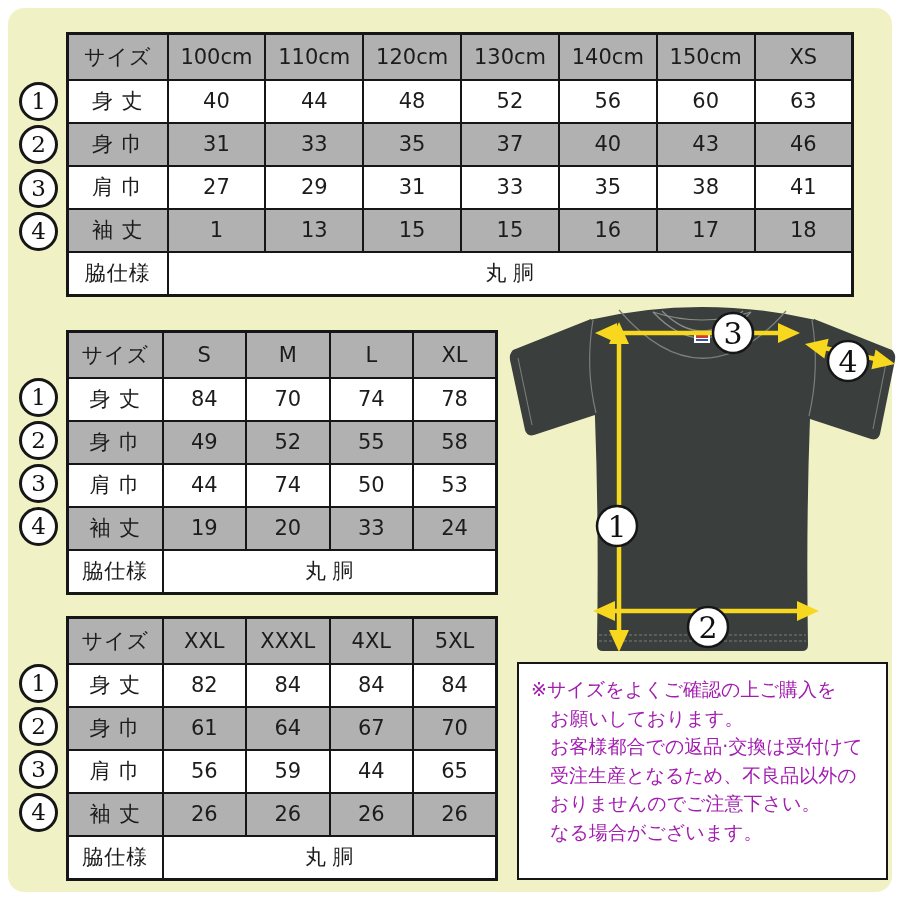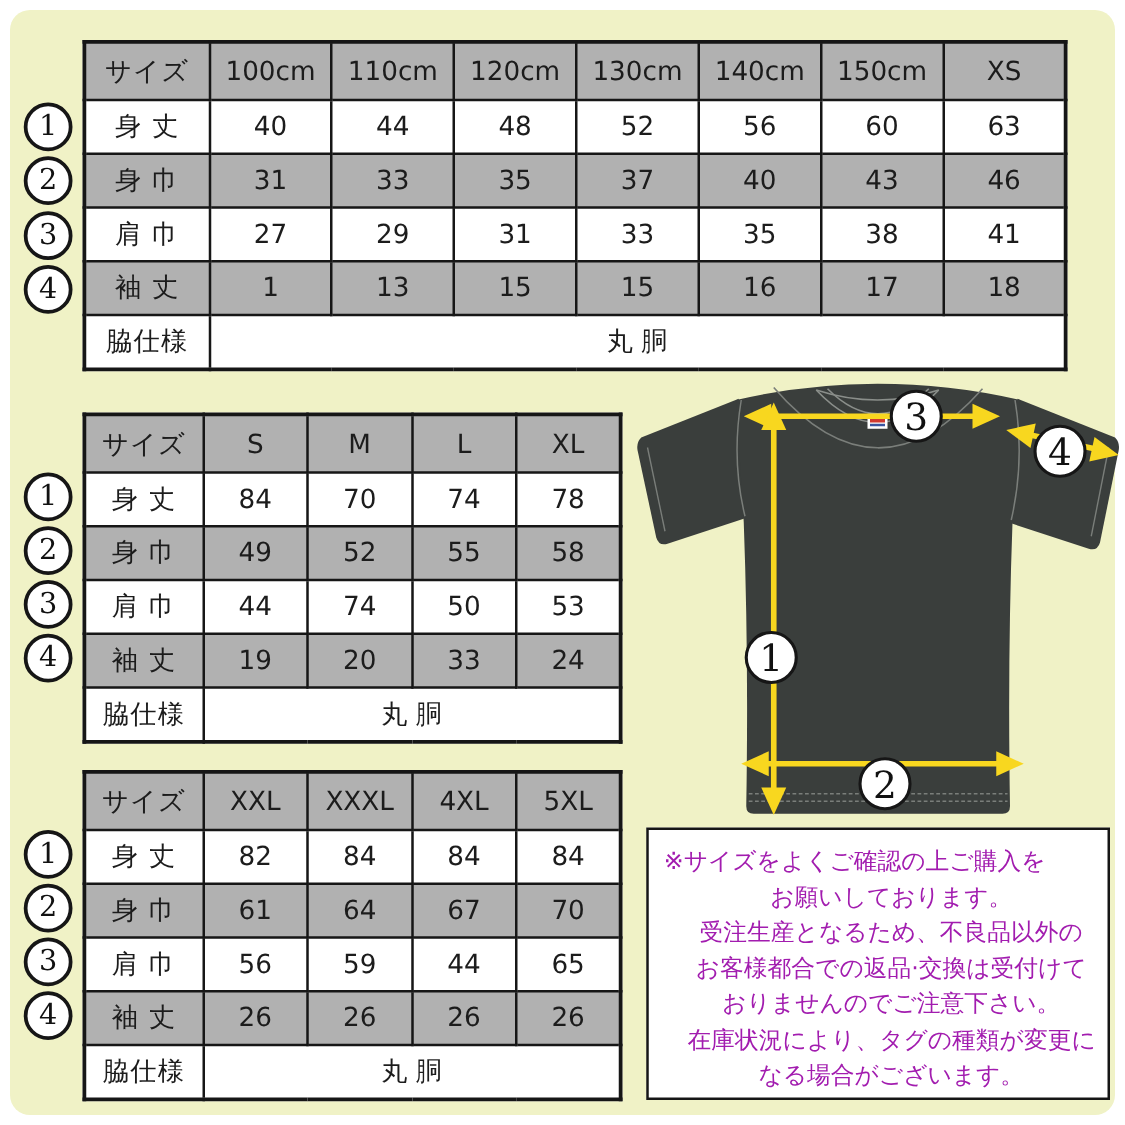--- a/index.html
+++ b/index.html
@@ -28,21 +28,21 @@
       display:flex;align-items:center;justify-content:center;font-family:"DejaVu Serif","Liberation Serif",serif;
       font-size:23px;color:#111;line-height:1;}
 
   
   #shirt-wrap{position:absolute;left:505px;top:306px;width:395px;height:352px;}
 
   
   #notice{position:absolute;left:517px;top:662px;width:371px;height:218px;box-sizing:border-box;
       background:#ffffff;border:2px solid #161616;padding:11px 10px 8px 12px;}
   #notice .line{font-size:19px;line-height:28.5px;color:#a21caf;white-space:nowrap;}
-  #notice .line.indent{padding-left:19px;text-align:center;}
+  #notice .line.indent{padding-left:19px;}
 </style>
 </head>
 <body>
 
 <div id="stage">
   <div id="panel"></div>
 
   <table class="size-table" id="t-kids">
     <colgroup>
         <col class="c-label-wide">
@@ -283,19 +283,18 @@
       <g>
         <circle cx="343" cy="55" r="20" fill="#ffffff" stroke="#161616" stroke-width="2.5"></circle>
         <text x="343" y="66" text-anchor="middle" font-family="DejaVu Serif, Liberation Serif, serif" font-size="30" fill="#111">4</text>
       </g>
     </svg>
   </div>
 
   <div id="notice">
     <div class="line">※サイズをよくご確認の上ご購入を</div>
     <div class="line indent">お願いしております。</div>
+    <div class="line indent">お客様都合での返品·交換は受付けて</div>
     <div class="line indent">受注生産となるため、不良品以外の</div>
-    <div class="line indent">お客様都合での返品·交換は受付けて</div>
     <div class="line indent">おりませんのでご注意下さい。</div>
-    <div class="line indent">在庫状況により、タグの種類が変更に</div>
     <div class="line indent">なる場合がございます。</div>
   </div>
 </div>
 
 </body></html>

